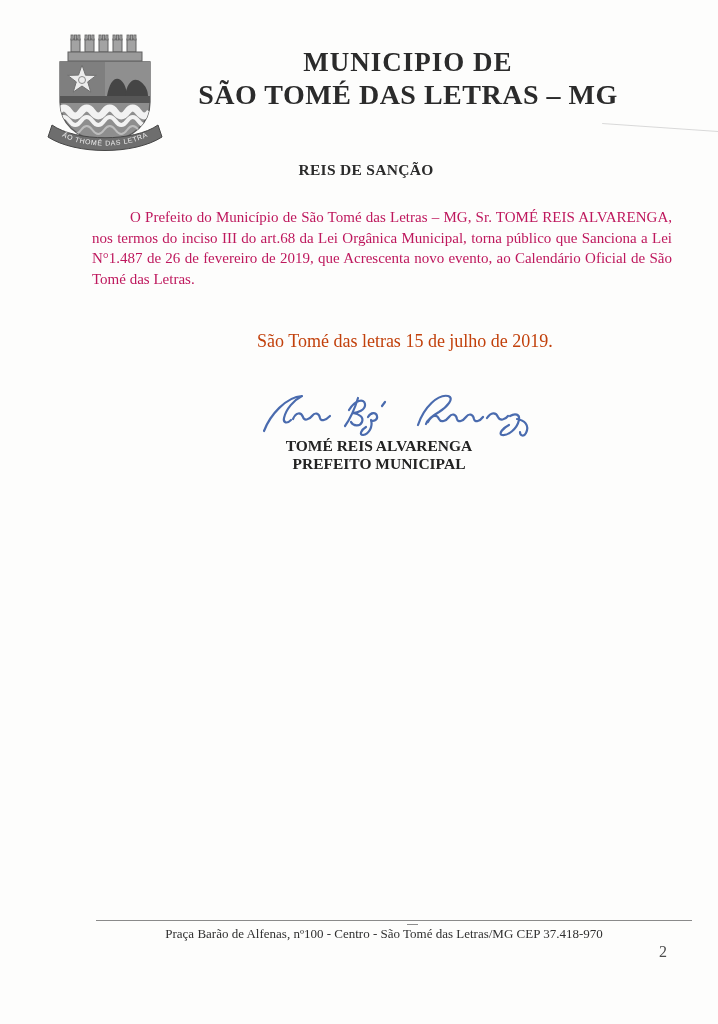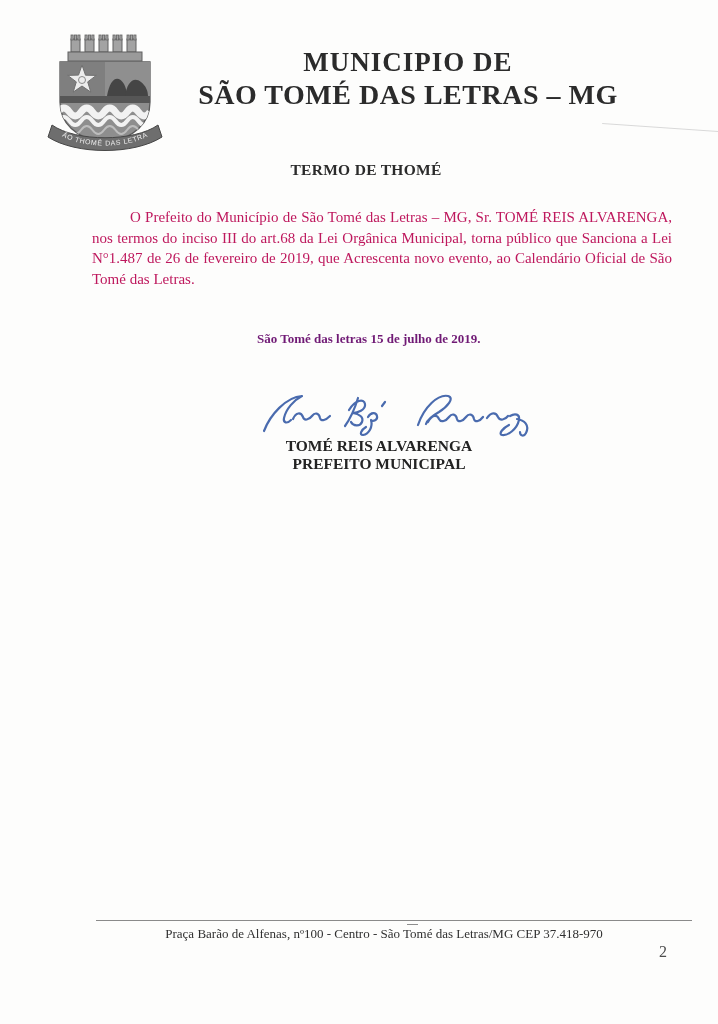--- a/index.html
+++ b/index.html
@@ -25,21 +25,21 @@
     text-align:center;font-weight:bold;font-size:15.5px;
     letter-spacing:.3px;color:#2b2b2b;
   }
   .body-par{
     position:absolute;left:92px;top:207px;width:580px;
     margin:0;font-size:15px;line-height:20.5px;
     text-align:justify;text-indent:38px;color:#be185d;
   }
   .date-line{
     position:absolute;left:257px;top:331px;
-    font-size:13px;color:#701a75;font-weight:bold;
+    font-size:18px;color:#c2410c;
   }
   .signature-svg{position:absolute;left:258px;top:391px;width:280px;height:50px;}
   .sig-name{
     position:absolute;left:29px;top:437px;width:700px;
     text-align:center;font-weight:bold;font-size:15.5px;color:#232323;
   }
   .sig-title{
     position:absolute;left:29px;top:455px;width:700px;
     text-align:center;font-weight:bold;font-size:15.5px;color:#232323;
   }
@@ -127,21 +127,21 @@
     </text>
   </svg>
 
   <header class="letterhead">
     <div class="title-line1">MUNICIPIO DE</div>
     <div class="title-line2">SÃO TOMÉ DAS LETRAS – MG</div>
   </header>
 
   <div class="scan-streak"></div>
 
-  <div class="doc-heading">TERMO DE THOMÉ</div>
+  <div class="doc-heading">REIS DE SANÇÃO</div>
 
   <p class="body-par">O Prefeito do Município de São Tomé das Letras – MG, Sr. TOMÉ REIS ALVARENGA, nos termos do inciso III do art.68 da Lei Orgânica Municipal, torna público que Sanciona a Lei N°1.487 de 26 de fevereiro de 2019, que Acrescenta novo evento, ao Calendário Oficial de São Tomé das Letras.</p>
 
   <div class="date-line">São Tomé das letras 15 de julho de 2019.</div>
 
   <svg class="signature-svg" viewBox="0 0 280 50" xmlns="http://www.w3.org/2000/svg">
     <g fill="none" stroke="#3b5fa8" stroke-width="2.2" stroke-linecap="round" stroke-linejoin="round" opacity="0.92">
       <path d="M6 40 C12 24 28 6 44 5 C36 9 28 18 26 27 C25 32 29 33 33 29 M35 28 C38 21 43 21 45 26 C46 30 51 29 54 25 C57 21 61 22 62 27 C63 31 68 29 72 25"></path>
       <path d="M100 7 C97 17 92 28 87 35 M91 19 C97 9 106 7 107 13 C108 19 99 22 95 22 C101 23 106 26 104 31 C102 36 95 35 93 31 M110 26 C113 21 118 21 119 25 C120 29 115 31 113 29 C115 36 111 43 105 44 C101 44 103 39 108 36 M124 15 L127 11"></path>
       <path d="M160 34 C166 16 180 3 190 5 C197 7 189 16 181 21 C174 25 169 30 168 33 M170 31 C174 24 179 23 181 28 C183 32 188 30 191 26 C194 22 198 23 199 28 C200 32 205 30 208 26 C211 22 215 23 216 28 C217 32 222 30 225 26 M229 27 C233 21 238 21 240 26 C242 30 247 29 250 25 M252 25 C257 22 262 23 261 29 C259 38 250 45 244 44 C240 43 245 37 251 34 M259 28 C266 29 272 34 268 42 C266 46 262 45 262 41"></path>

